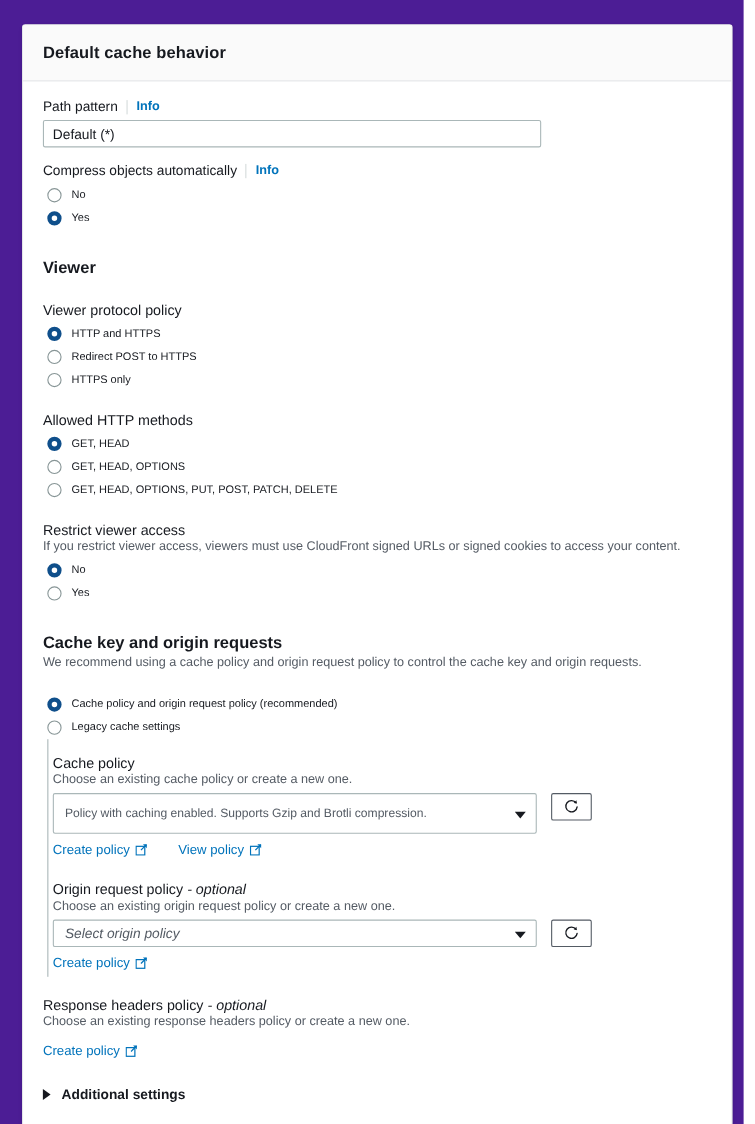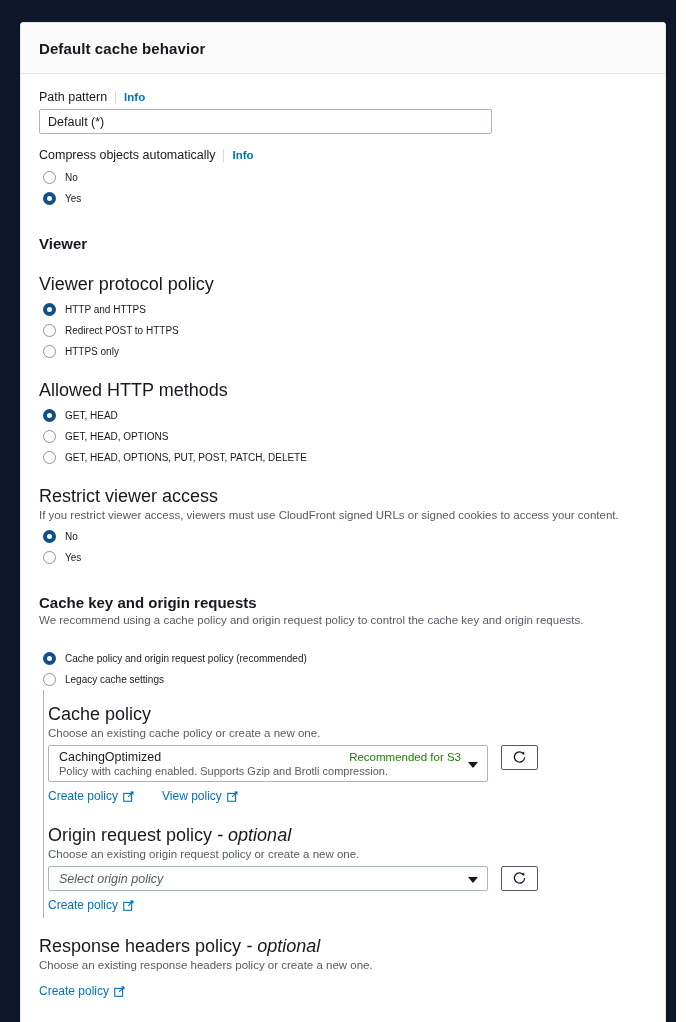--- a/index.html
+++ b/index.html
@@ -3,21 +3,21 @@
 <meta charset="utf-8">
 <style>
   * { box-sizing: border-box; }
   html, body {
     margin: 0; padding: 0;
     width: 686px; height: 1022px;
     background: #ffffff;
     font-family: "Liberation Sans", sans-serif;
     -webkit-font-smoothing: antialiased;
   }
-  .page { position: relative; width: 676px; height: 1022px; background: #0f172a; }
+  .page { position: relative; width: 676px; height: 1022px; background: #4c1d95; }
 
   .card {
     position: absolute;
     left: 20px; top: 22px;
     width: 646px;
     background: #ffffff;
     border: 1px solid #e4e6e8;
     border-radius: 3px;
     box-shadow: 0 1px 2px rgba(0,0,0,0.10), 0 2px 5px rgba(0,0,0,0.05);
   }
@@ -70,21 +70,21 @@
   }
   .radio-label { font-size: 10px; color: #16191f; }
 
   .section-heading {
     font-size: 15px; font-weight: bold; color: #16191f;
   }
   .section-desc {
     font-size: 11.5px; color: #545b64; margin-top: 3px;
   }
 
-  .sub-label { font-size: 18px; color: #16191f; font-weight: normal; }
+  .sub-label { font-size: 13px; color: #16191f; font-weight: normal; }
   .opt { font-style: italic; color: #16191f; }
   .hint { font-size: 11.5px; color: #545b64; margin-top: 2px; }
 
   .nested {
     border-left: 1px solid #aab7b8;
     margin-left: 4px; padding-left: 4px; padding-top: 14px; padding-bottom: 6px;
   }
 
   .select-row { display: flex; align-items: flex-start; gap: 13px; }
 
@@ -246,24 +246,20 @@
 
       
       <div class="nested">
 
         <div class="sub-label">Cache policy</div>
         <div class="hint">Choose an existing cache policy or create a new one.</div>
         <div style="height:6px"></div>
 
         <div class="select-row">
           <div class="select-box select-tall">
-            <div class="sel-line1">
-              <span class="sel-title">CachingOptimized</span>
-              <span class="sel-badge">Recommended for S3</span>
-            </div>
             <div class="sel-desc">Policy with caching enabled. Supports Gzip and Brotli compression.</div>
             <span class="caret"></span>
           </div>
           <div class="refresh-btn">
             <svg width="15" height="15" viewBox="0 0 16 16">
               <path d="M12.5 4.2A5.5 5.5 0 1 0 13.5 8" fill="none" stroke="#16191f" stroke-width="1.3" stroke-linecap="round"></path>
               <path d="M12.9 1.6 L13.1 4.6 L10.1 4.3 Z" fill="#16191f"></path>
             </svg>
           </div>
         </div>

